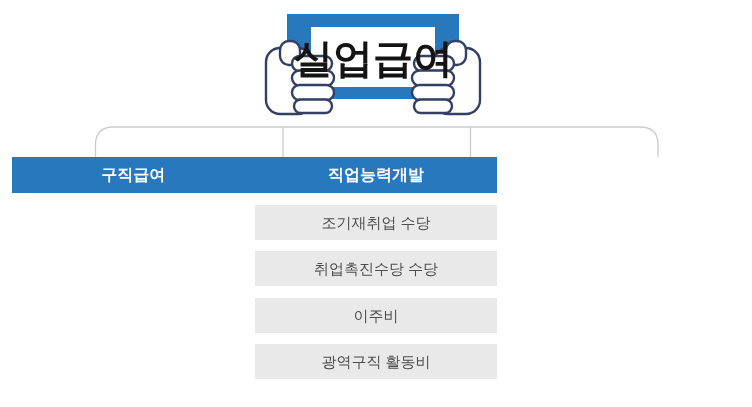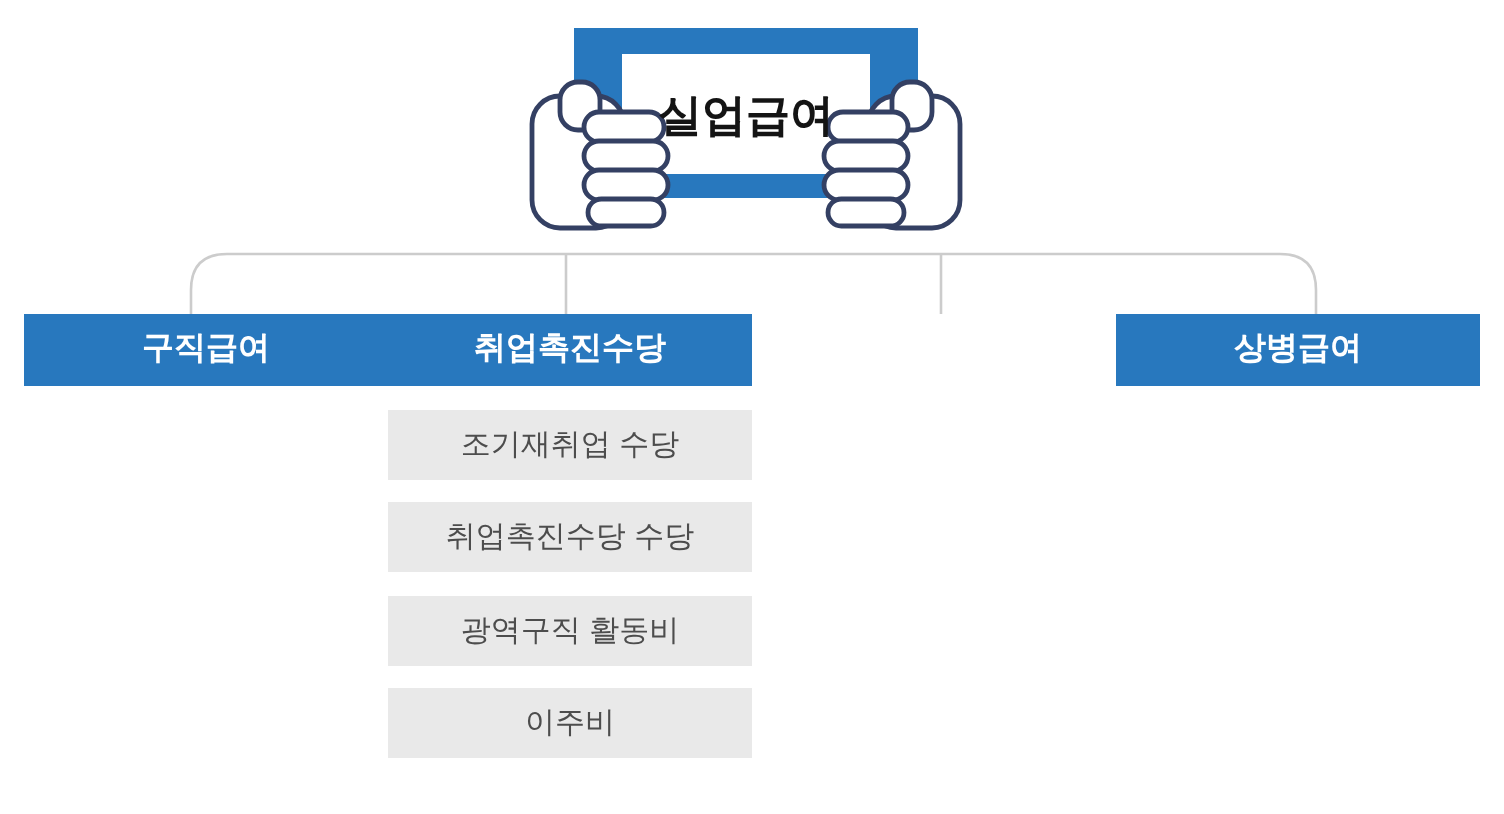--- a/index.html
+++ b/index.html
@@ -5,21 +5,21 @@
   html,body{margin:0;padding:0;}
   body{
     width:752px;height:407px;position:relative;overflow:hidden;
     background:#ffffff;
     font-family:"Liberation Sans","DejaVu Sans",sans-serif;
   }
   .overlay-svg{position:absolute;left:0;top:0;width:752px;height:407px;}
   .banner-title{
     position:absolute;left:288px;top:40px;width:170px;height:36px;
     display:flex;align-items:center;justify-content:center;
-    font-size:22px;font-weight:bold;color:#141414;letter-spacing:0;
+    font-size:40px;font-weight:bold;color:#141414;letter-spacing:0;
     white-space:nowrap;
   }
   .columns{
     position:absolute;left:12px;top:157px;width:728px;
     display:flex;
   }
   .column{flex:1;display:flex;flex-direction:column;}
   .branch-header{
     height:36px;line-height:36px;text-align:center;
     background:var(--accent-blue,#2878be);
@@ -77,28 +77,25 @@
 
   <div class="banner-title">실업급여</div>
 
   <div class="columns">
 
     <div class="column">
       <div class="branch-header">구직급여</div>
     </div>
 
     <div class="column">
-      <div class="branch-header">취업촉진수당</div>
+      <div class="branch-header">직업능력개발</div>
       <div class="sub-item">조기재취업 수당</div>
       <div class="sub-item">취업촉진수당 수당</div>
+      <div class="sub-item">이주비</div>
       <div class="sub-item">광역구직 활동비</div>
-      <div class="sub-item">이주비</div>
     </div>
 
     <div class="column">
     </div>
 
-    <div class="column">
-      <div class="branch-header">상병급여</div>
-    </div>
 
   </div>
 </div>
 
 </body></html>

